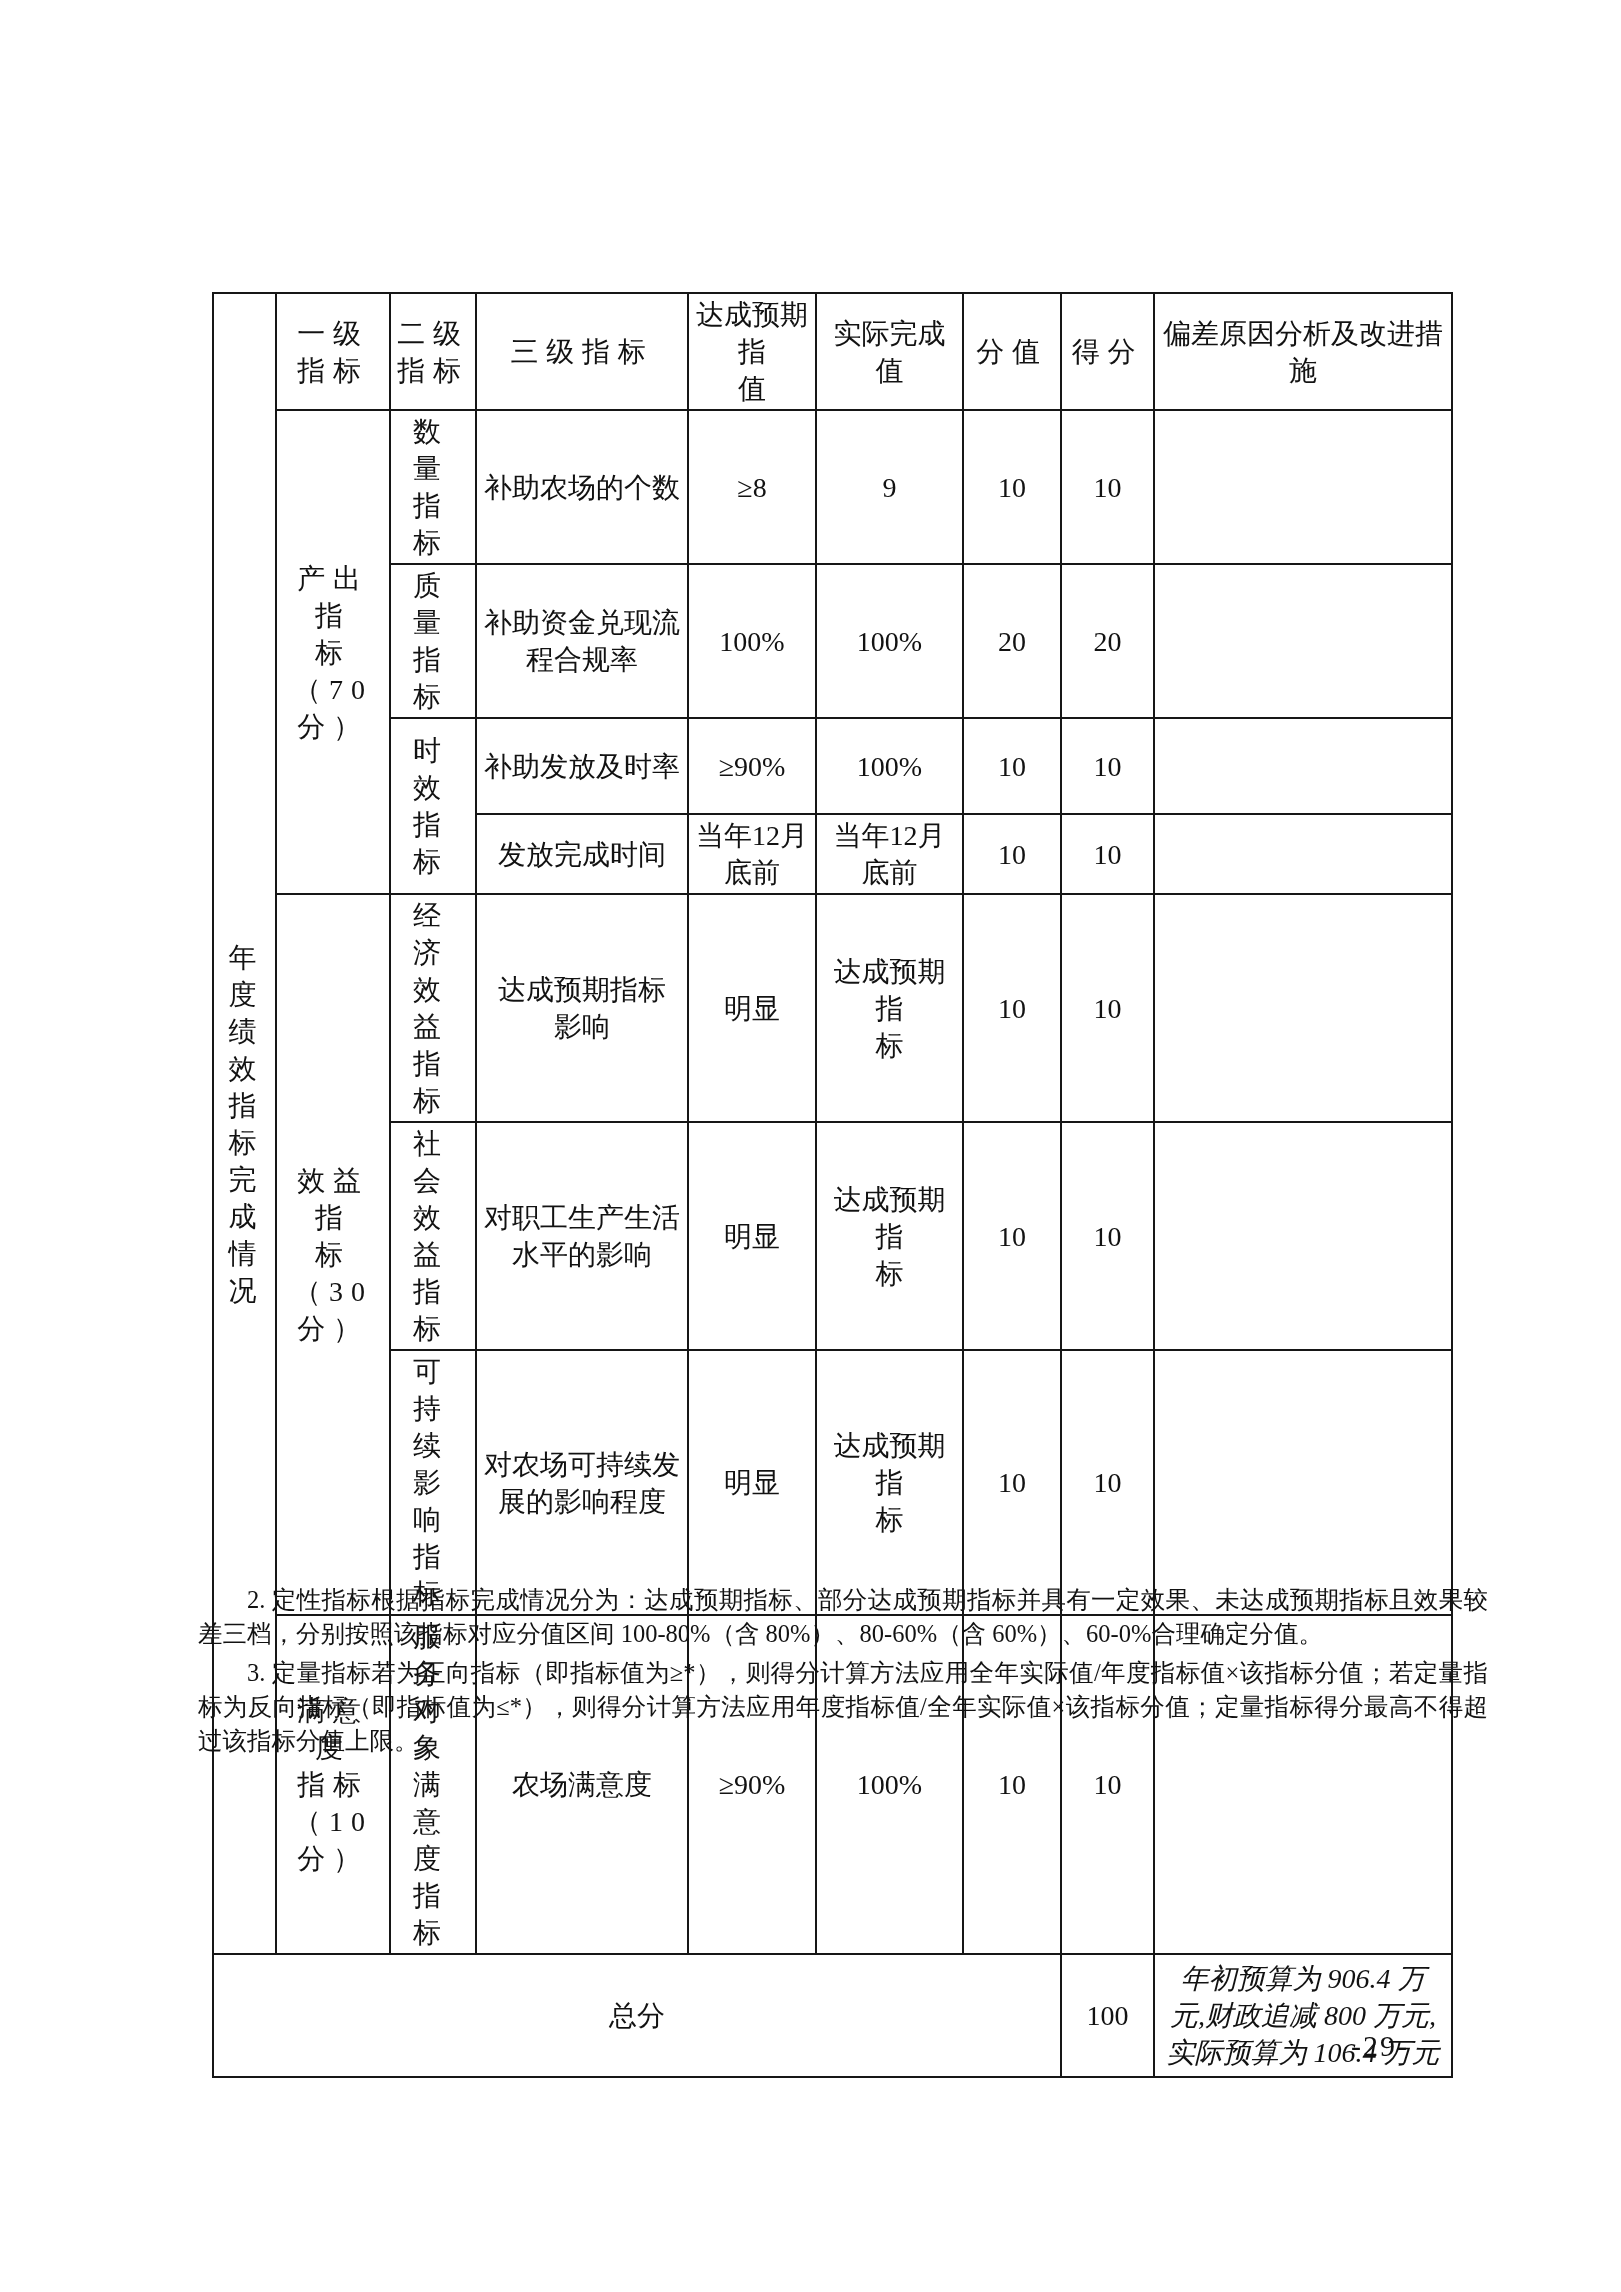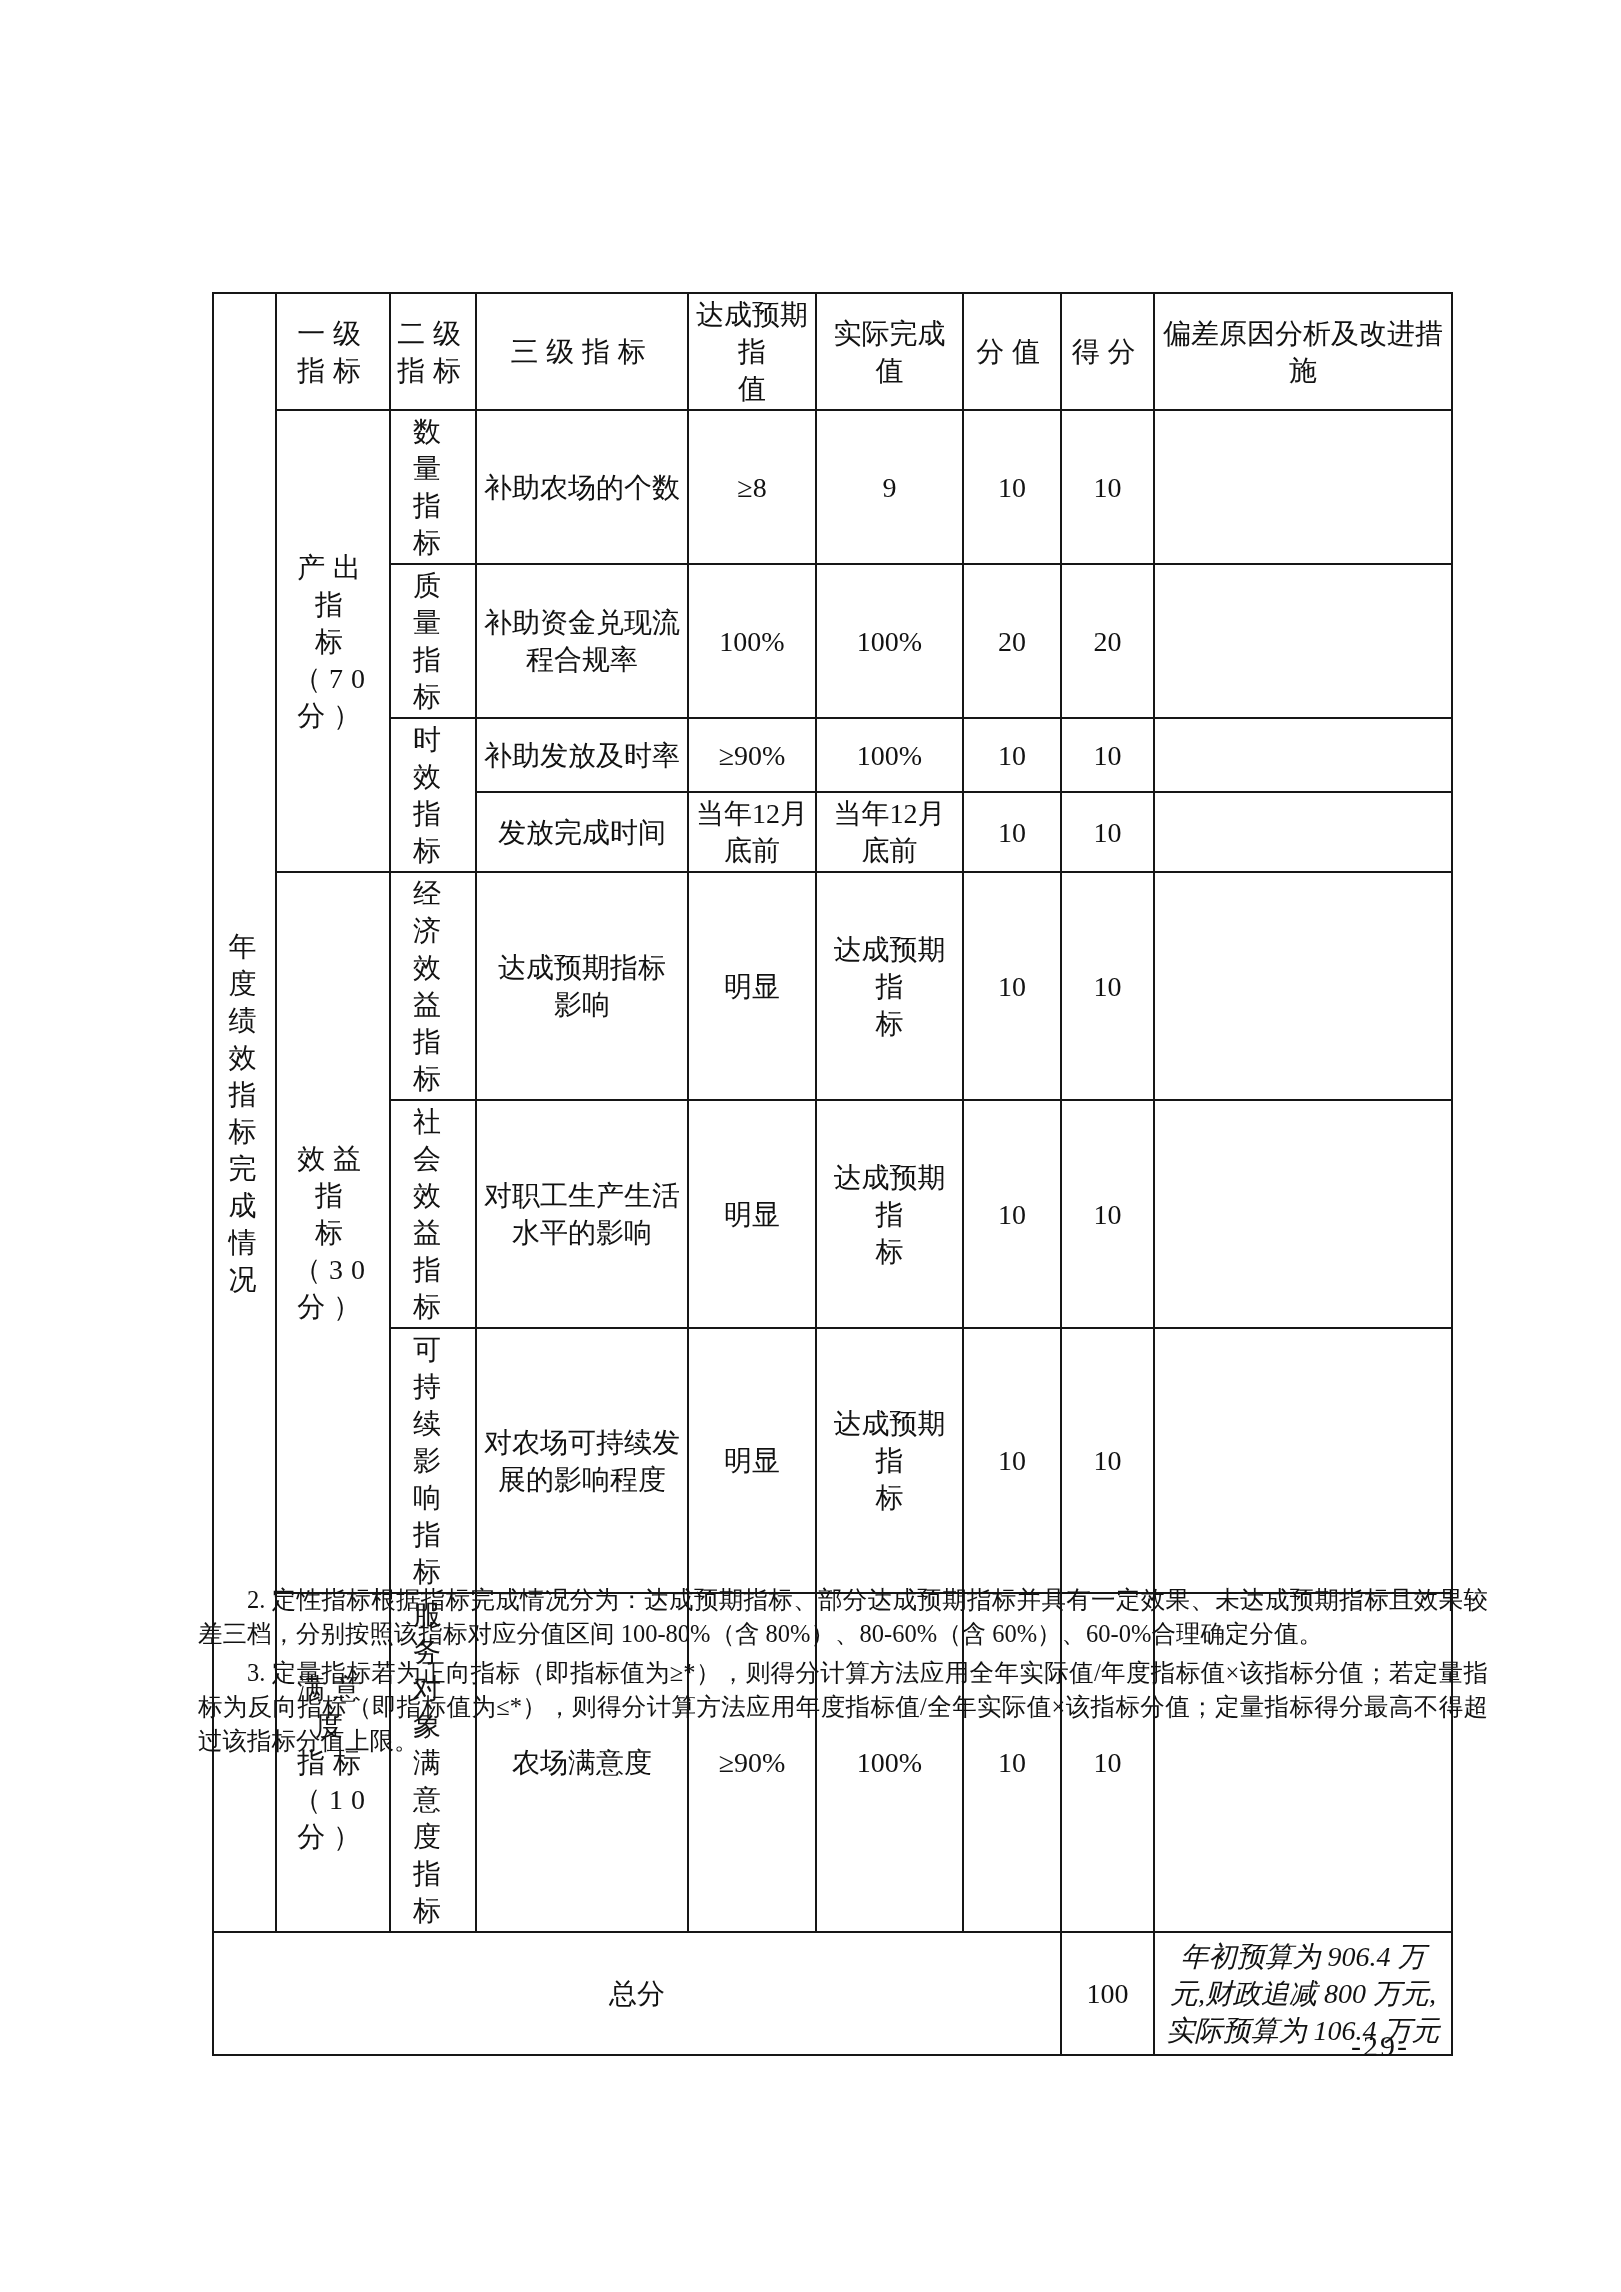--- a/index.html
+++ b/index.html
@@ -109,21 +109,21 @@
 指标</td>
       <td>补助资金兑现流
 程合规率</td>
       <td>100%</td>
       <td>100%</td>
       <td>20</td>
       <td>20</td>
       <td></td>
     </tr>
 
-    <tr style="height:74px">
+    <tr style="height:96px">
       <td class="sp2" rowspan="2">时效
 指标</td>
       <td>补助发放及时率</td>
       <td>≥90%</td>
       <td>100%</td>
       <td>10</td>
       <td>10</td>
       <td></td>
     </tr>
 

